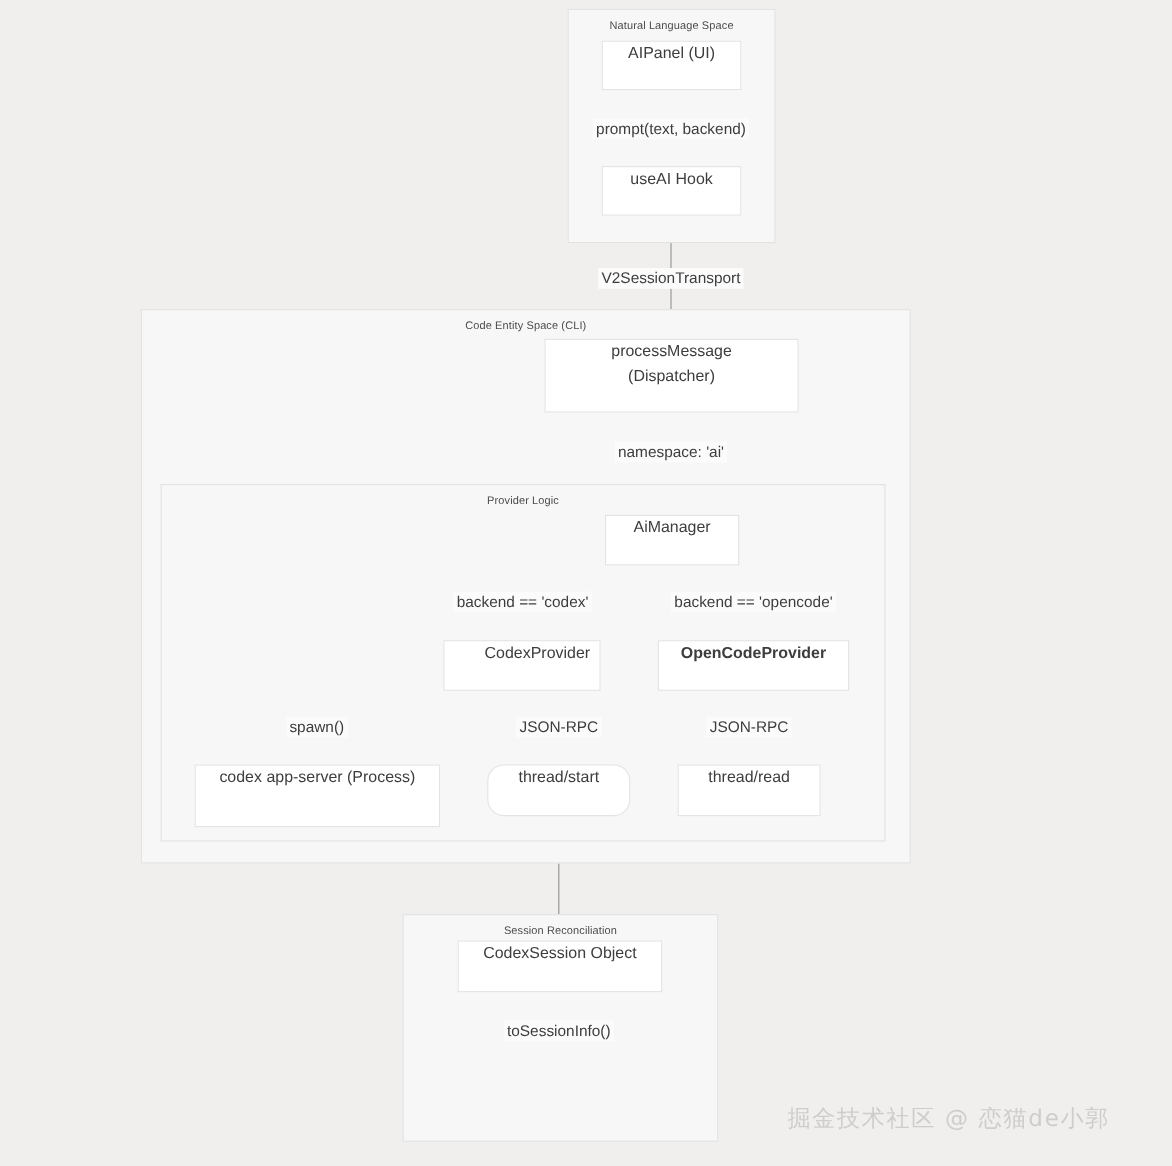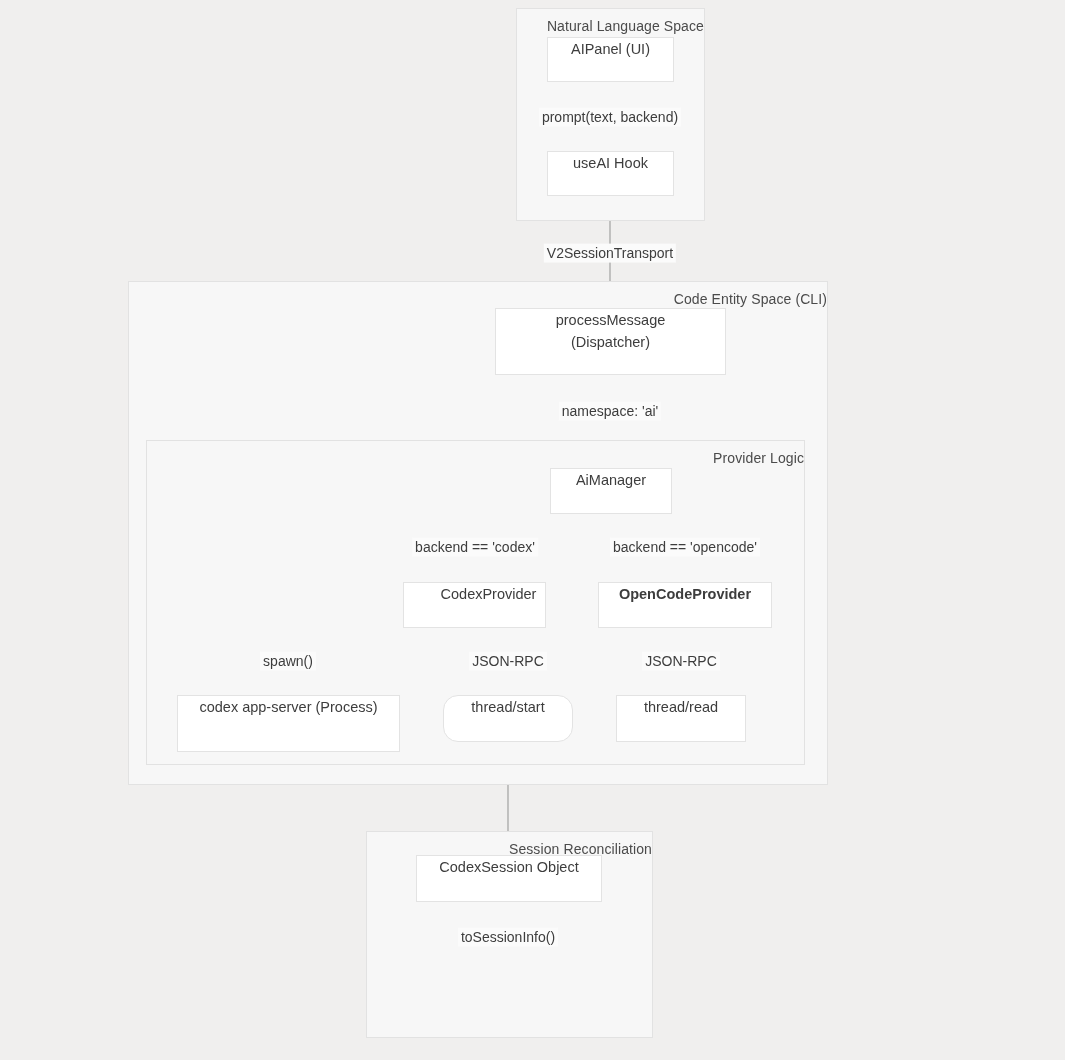--- a/index.html
+++ b/index.html
@@ -32,22 +32,22 @@
     position: absolute;
     background: #f7f7f7;
     border: 1px solid #e2e2e2;
     box-sizing: border-box;
   }
   .cluster-title {
     position: absolute;
     top: 9px;
     left: 0;
     width: 100%;
-    text-align: right;
-    font-size: 14px;
+    text-align: center;
+    font-size: 10px;
     color: #4b4b4b;
     letter-spacing: 0.1px;
     white-space: nowrap;
   }
 
   
   .node {
     position: absolute;
     background: #ffffff;
     border: 1px solid #e3e3e3;
@@ -189,14 +189,15 @@
   <div class="edge-label" style="left:685px; top:547px;">backend == 'opencode'</div>
 
   <div class="edge-label" style="left:288px; top:661px;">spawn()</div>
 
   <div class="edge-label" style="left:508px; top:661px;">JSON-RPC</div>
 
   <div class="edge-label" style="left:681px; top:661px;">JSON-RPC</div>
 
   <div class="edge-label" style="left:508px; top:937px;">toSessionInfo()</div>
 
+  <div class="watermark" style="left:716px; top:1003px;">掘金技术社区 @ 恋猫de小郭</div>
 
 </div>
 
 </body></html>

